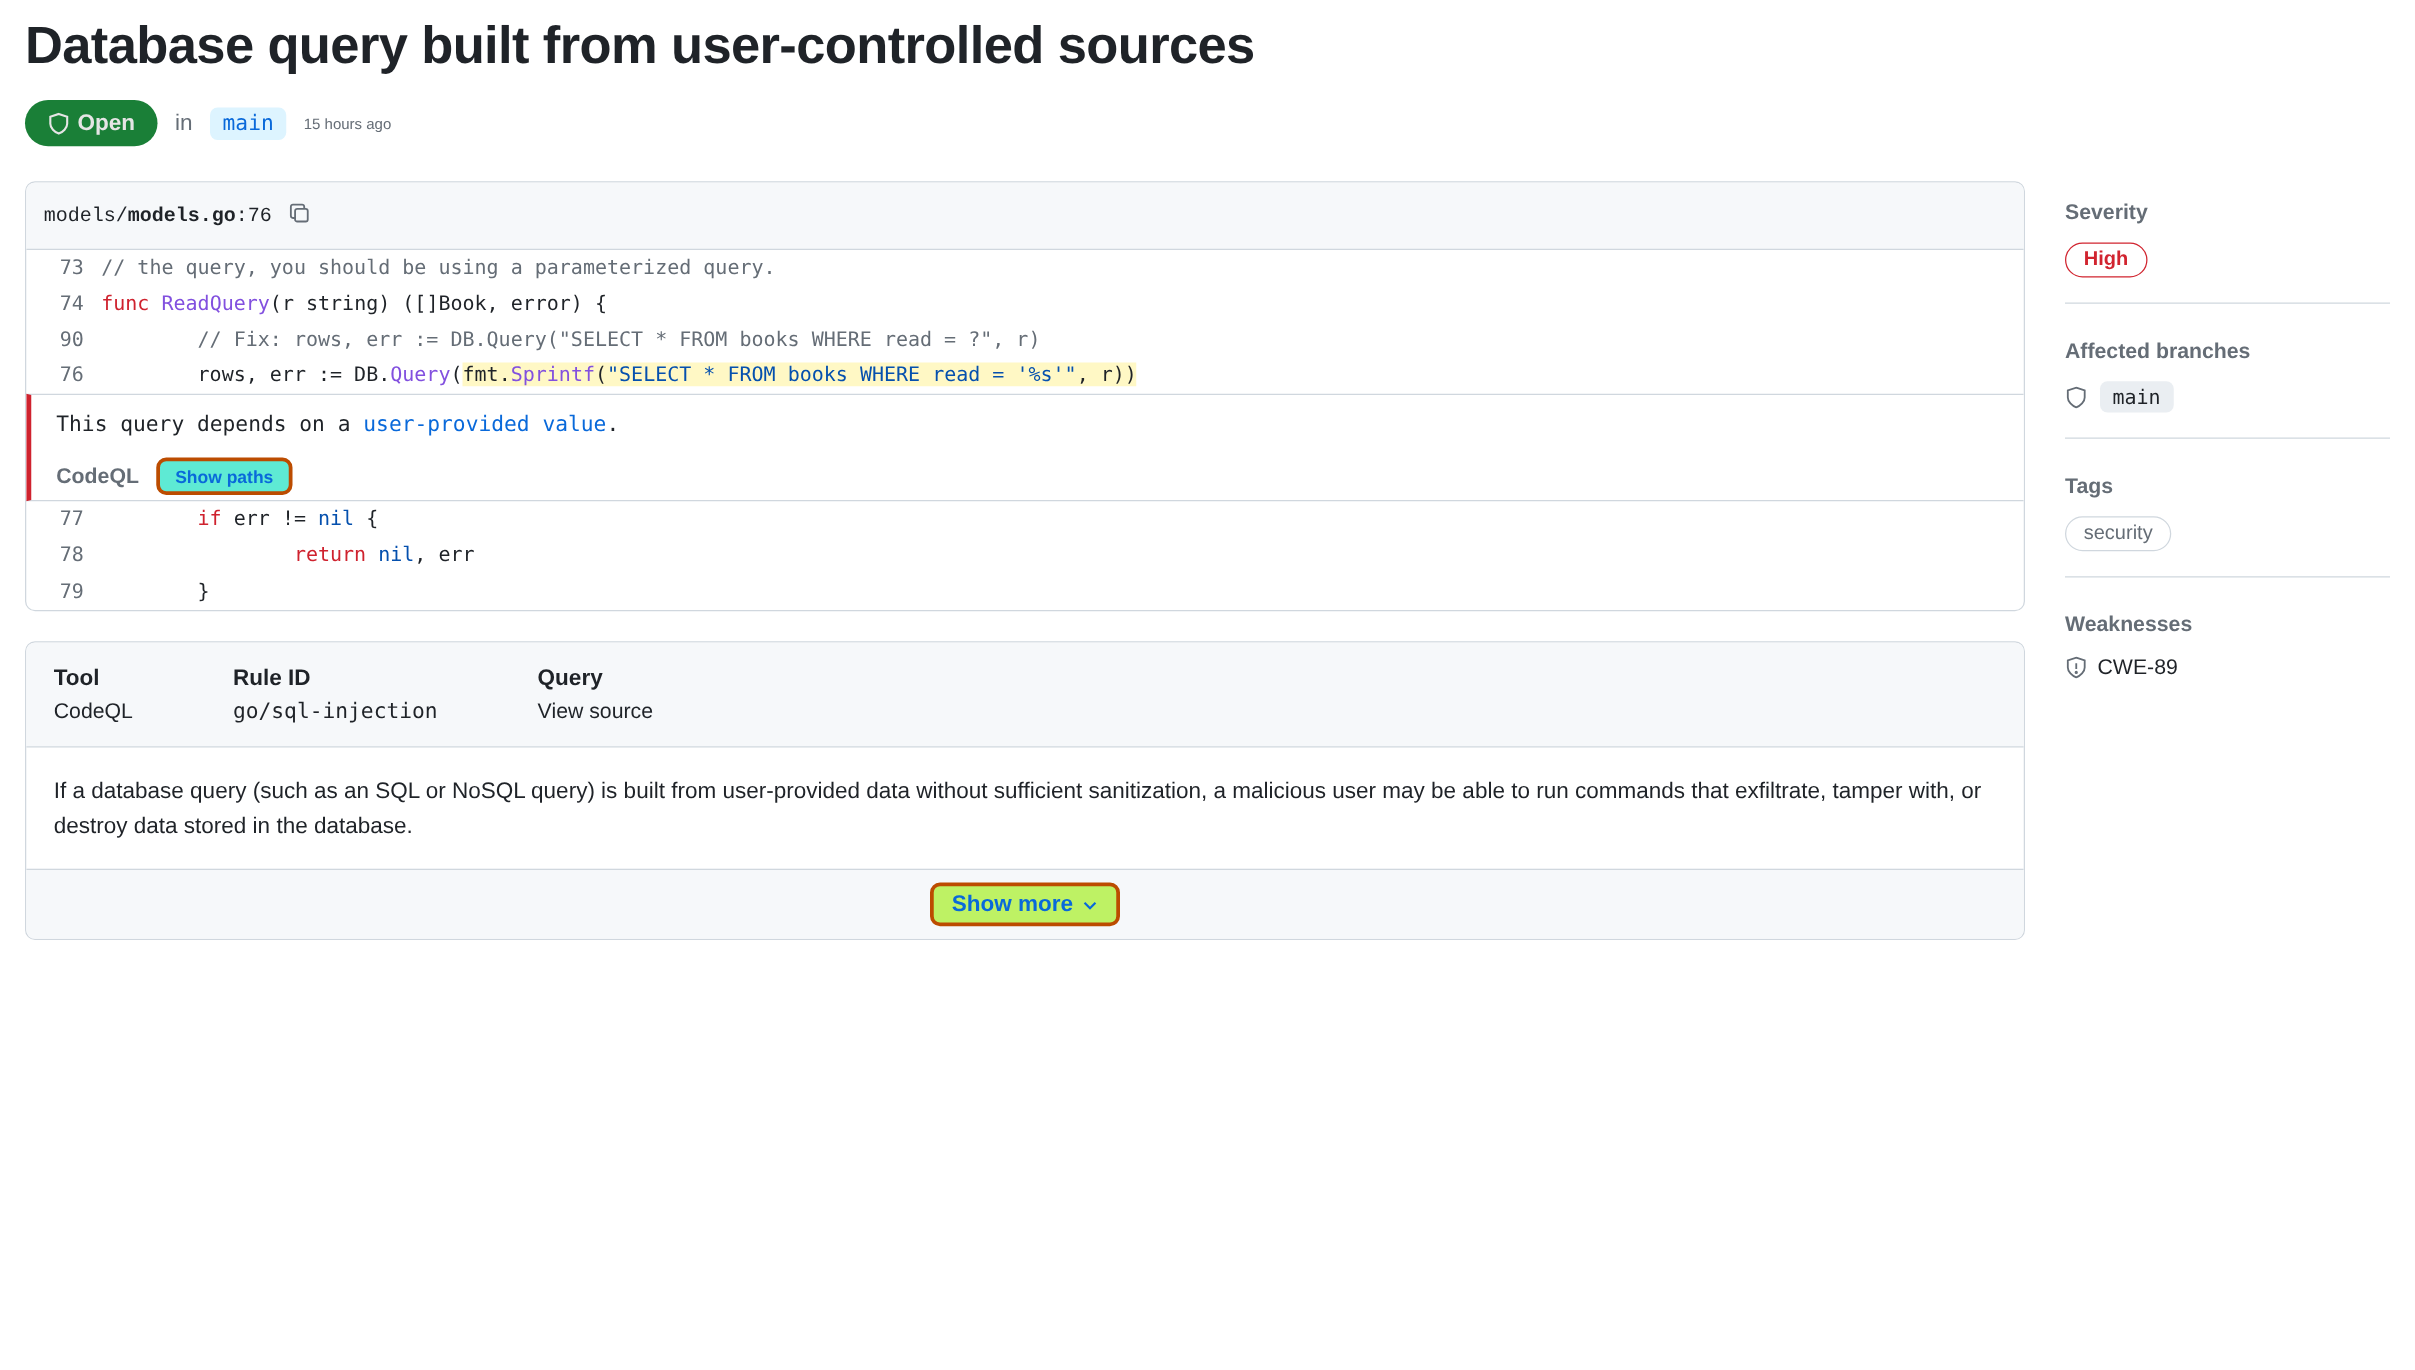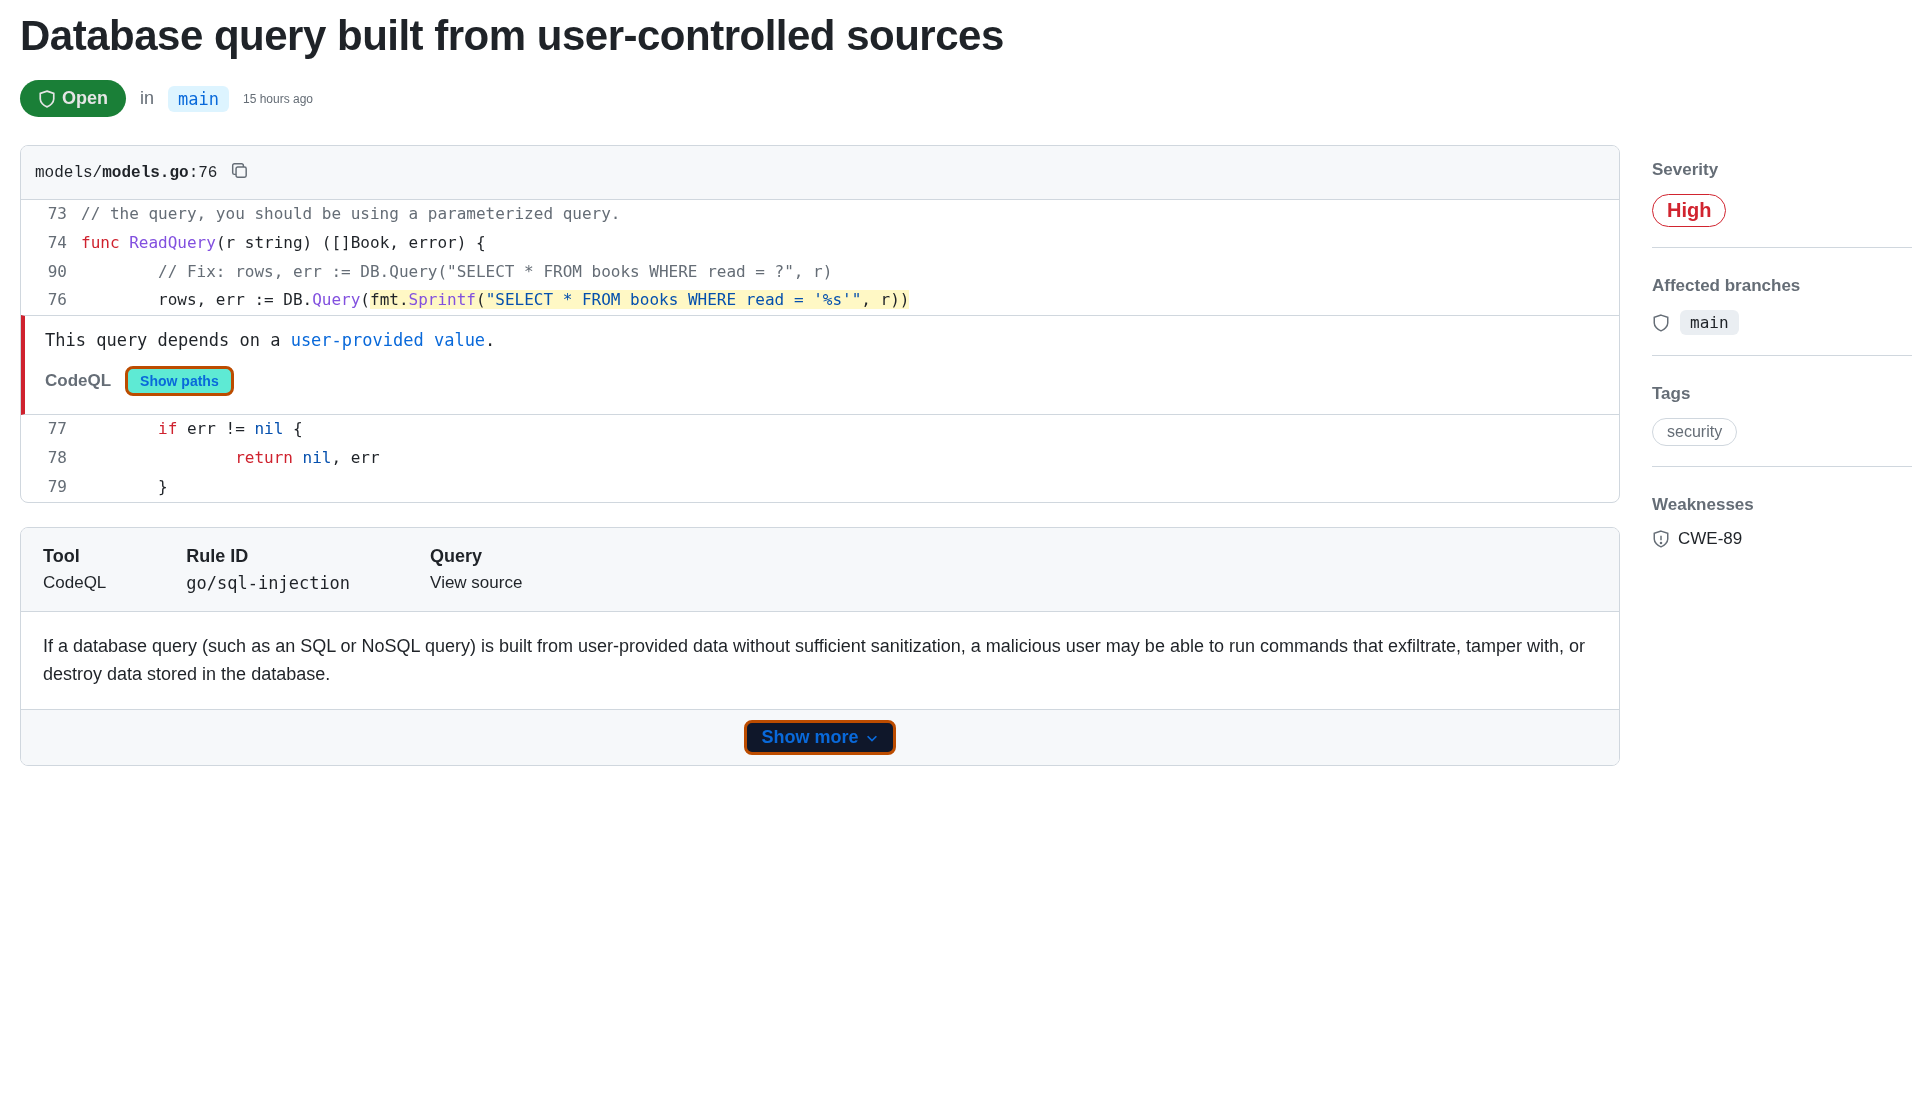--- a/index.html
+++ b/index.html
@@ -56,21 +56,21 @@
 .tok-keyword { color: #cf222e; }
 .tok-func { color: #8250df; }
 .tok-string { color: #0550ae; }
 .tok-ident { color: #1f2328; }
 .tok-highlight { background: #fff8c5; }
 .tok-const { color: #0550ae; }
 
 .alert-box {
   border-left: 4px solid #cf222e;
   background: #fff;
-  padding: 14px 20px 18px 20px;
+  padding: 14px 20px 4px 20px;
   border-top: 1px solid #d0d7de;
   border-bottom: 1px solid #d0d7de;
 }
 .alert-msg { font-family: ui-monospace, SFMono-Regular, Menlo, monospace; font-size: 17px; margin-bottom: 16px; }
 .alert-msg .link { color: #0969da; }
 .alert-actions { display: flex; align-items: center; gap: 14px; }
 .tool-label { color: #656d76; font-weight: 600; font-size: 17px; }
 .show-paths-btn {
   border: 3px solid #bc4c00; color: #0969da; font-weight: 600;
   padding: 4px 12px; border-radius: 8px; background: #5eead4; font-size: 14px; cursor: pointer;
@@ -85,31 +85,31 @@
 .info-item .label { font-weight: 600; font-size: 18px; margin-bottom: 6px; }
 .info-item .value { font-size: 17px; }
 .info-item .mono { font-family: ui-monospace, SFMono-Regular, Menlo, monospace; }
 
 .desc-body { padding: 20px 22px; font-size: 18px; line-height: 1.6; border-top: 1px solid #d0d7de; }
 .show-more-row {
   border-top: 1px solid #d0d7de; background: #f6f8fa; text-align: center; padding: 10px;
 }
 .show-more-btn {
   border: 3px solid #bc4c00; color: #0969da; font-weight: 600;
-  padding: 4px 14px; border-radius: 8px; background: #0f172a; font-size: 18px; cursor: pointer;
+  padding: 4px 14px; border-radius: 8px; background: #bef264; font-size: 18px; cursor: pointer;
   display: inline-flex; align-items: center; gap: 6px;
 }
 
 
 .side-section { margin-bottom: 28px; padding-bottom: 20px; border-bottom: 1px solid #d0d7de; }
 .side-section:last-child { border-bottom: none; }
 .side-heading { font-size: 17px; font-weight: 600; color: #656d76; margin-bottom: 14px; }
 .sev-badge {
   display: inline-block; border: 1.5px solid #d1242f; color: #d1242f;
-  padding: 4px 14px; border-radius: 999px; font-weight: 600; font-size: 20px;
+  padding: 4px 14px; border-radius: 999px; font-weight: 600; font-size: 16px;
 }
 .branch-row { display: flex; align-items: center; gap: 10px; }
 .shield-icon { color: #656d76; }
 .branch-pill {
   background: #eaeef2; color: #1f2328; font-family: ui-monospace, SFMono-Regular, Menlo, monospace;
   padding: 3px 10px; border-radius: 6px; font-size: 16px;
 }
 .tag-pill {
   display: inline-block; border: 1px solid #d0d7de; color: #656d76;
   padding: 4px 14px; border-radius: 999px; font-size: 16px;

